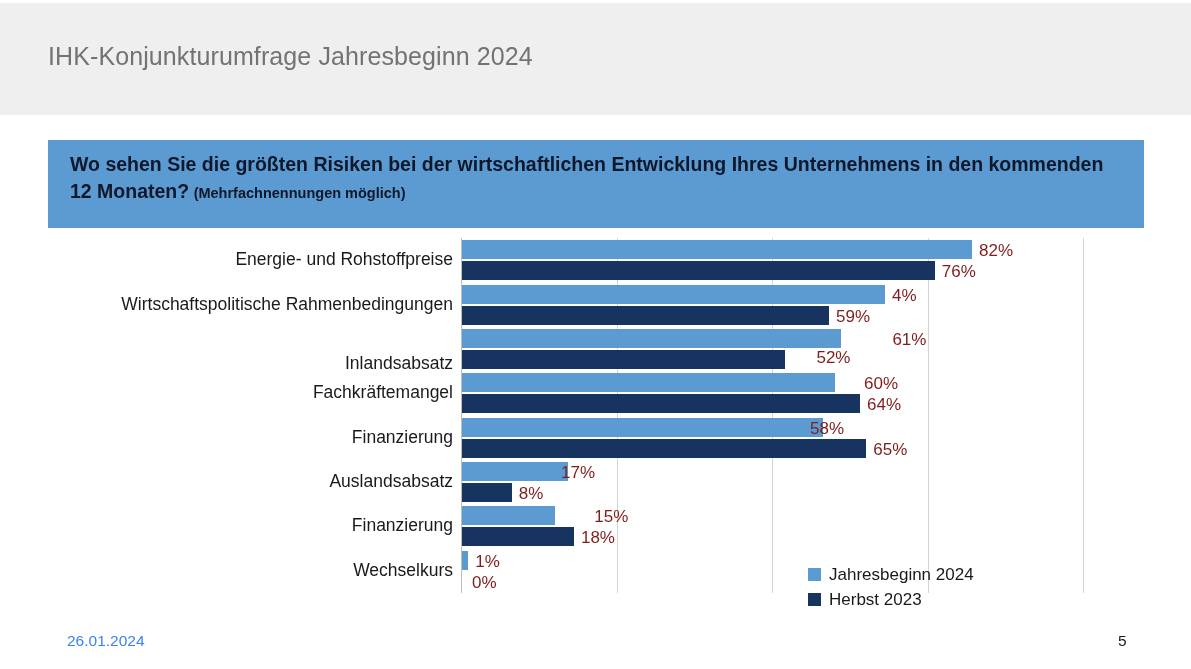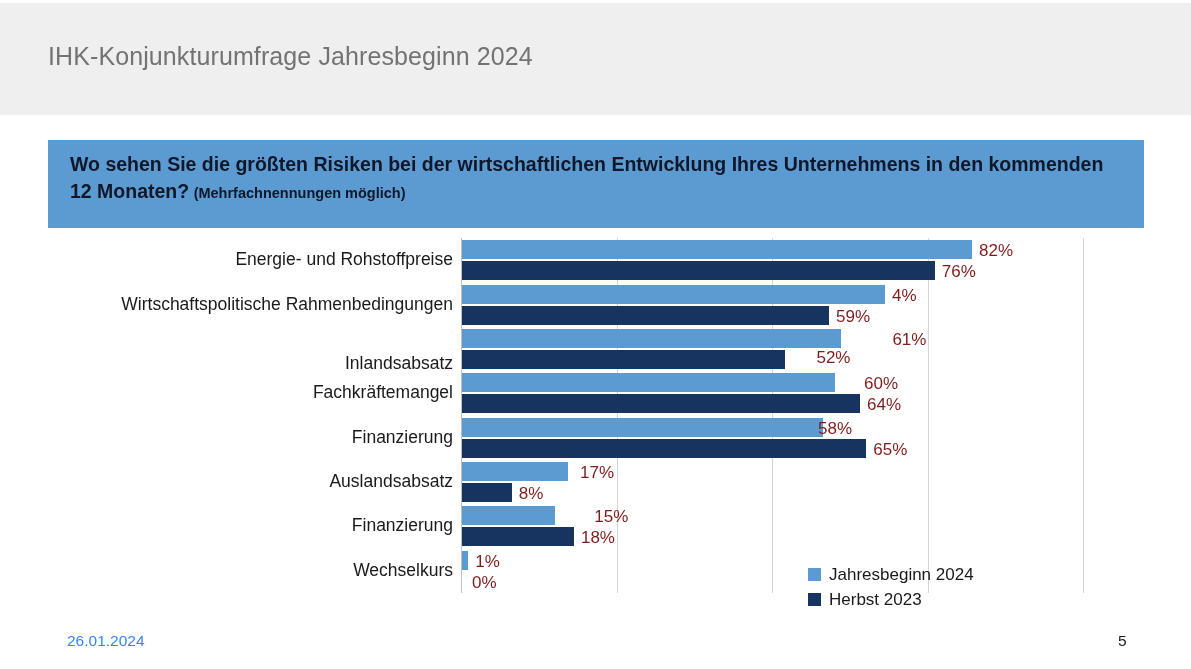--- a/index.html
+++ b/index.html
@@ -141,25 +141,25 @@
         <div class="bar-label" style="left: 374.98px; top: 68.5625px;">59%</div>
         <div class="bar s0" style="left: 1px; top: 90.9375px; width: 379.42px; background: rgb(91, 155, 209);"></div>
         <div class="bar-label" style="left: 387.42px; top: 91.9375px; margin-left: 44px;">61%</div>
         <div class="bar s1" style="left: 1px; top: 111.938px; width: 323.44px; background: rgb(23, 51, 95);"></div>
         <div class="bar-label" style="left: 331.44px; top: 110px; margin-left: 24px;">52%</div>
         <div class="bar s0" style="left: 1px; top: 135.312px; width: 373.2px; background: rgb(91, 155, 209);"></div>
         <div class="bar-label" style="left: 403px; top: 136.312px;">60%</div>
         <div class="bar s1" style="left: 1px; top: 156.312px; width: 398.08px; background: rgb(23, 51, 95);"></div>
         <div class="bar-label" style="left: 406.08px; top: 157.312px;">64%</div>
         <div class="bar s0" style="left: 1px; top: 179.688px; width: 360.76px; background: rgb(91, 155, 209);"></div>
-        <div class="bar-label" style="left: 357px; top: 180.688px;">58%</div>
+        <div class="bar-label" style="left: 349px; top: 180.688px;">58%</div>
         <div class="bar s1" style="left: 1px; top: 200.688px; width: 404.3px; background: rgb(23, 51, 95);"></div>
         <div class="bar-label" style="left: 412.3px; top: 201.688px;">65%</div>
         <div class="bar s0" style="left: 1px; top: 224.062px; width: 105.74px; background: rgb(91, 155, 209);"></div>
-        <div class="bar-label" style="left: 119px; top: 225.062px;">17%</div>
+        <div class="bar-label" style="left: 100px; top: 225.062px;">17%</div>
         <div class="bar s1" style="left: 1px; top: 245.062px; width: 49.76px; background: rgb(23, 51, 95);"></div>
         <div class="bar-label" style="left: 57.76px; top: 246.062px;">8%</div>
         <div class="bar s0" style="left: 1px; top: 268.438px; width: 93.3px; background: rgb(91, 155, 209);"></div>
         <div class="bar-label" style="left: 101.3px; top: 269.438px; margin-left: 32px;">15%</div>
         <div class="bar s1" style="left: 1px; top: 289.438px; width: 111.96px; background: rgb(23, 51, 95);"></div>
         <div class="bar-label" style="left: 119.96px; top: 290.438px;">18%</div>
         <div class="bar s0" style="left: 1px; top: 312.812px; width: 6.22px; background: rgb(91, 155, 209);"></div>
         <div class="bar-label" style="left: 14.22px; top: 313.812px;">1%</div>
         <div class="bar s1" style="left: 1px; top: 333.812px; width: 0px; background: rgb(23, 51, 95);"></div>
         <div class="bar-label" style="left: 11px; top: 334.812px;">0%</div>

